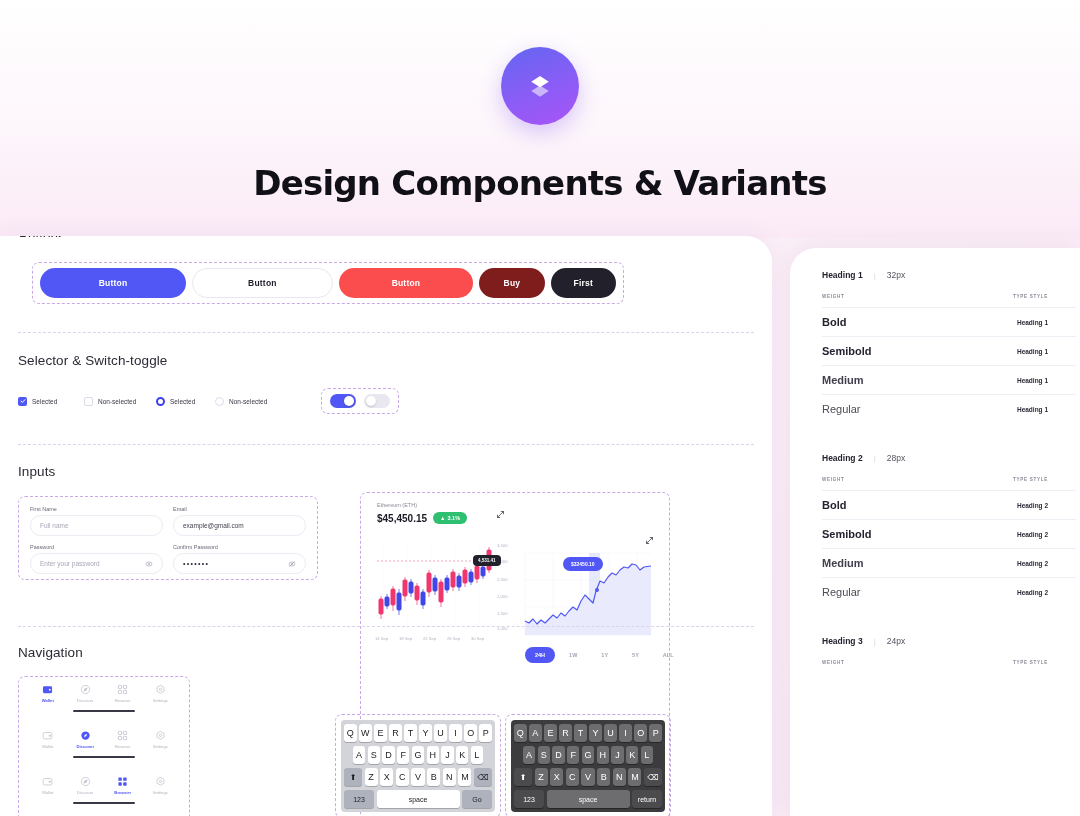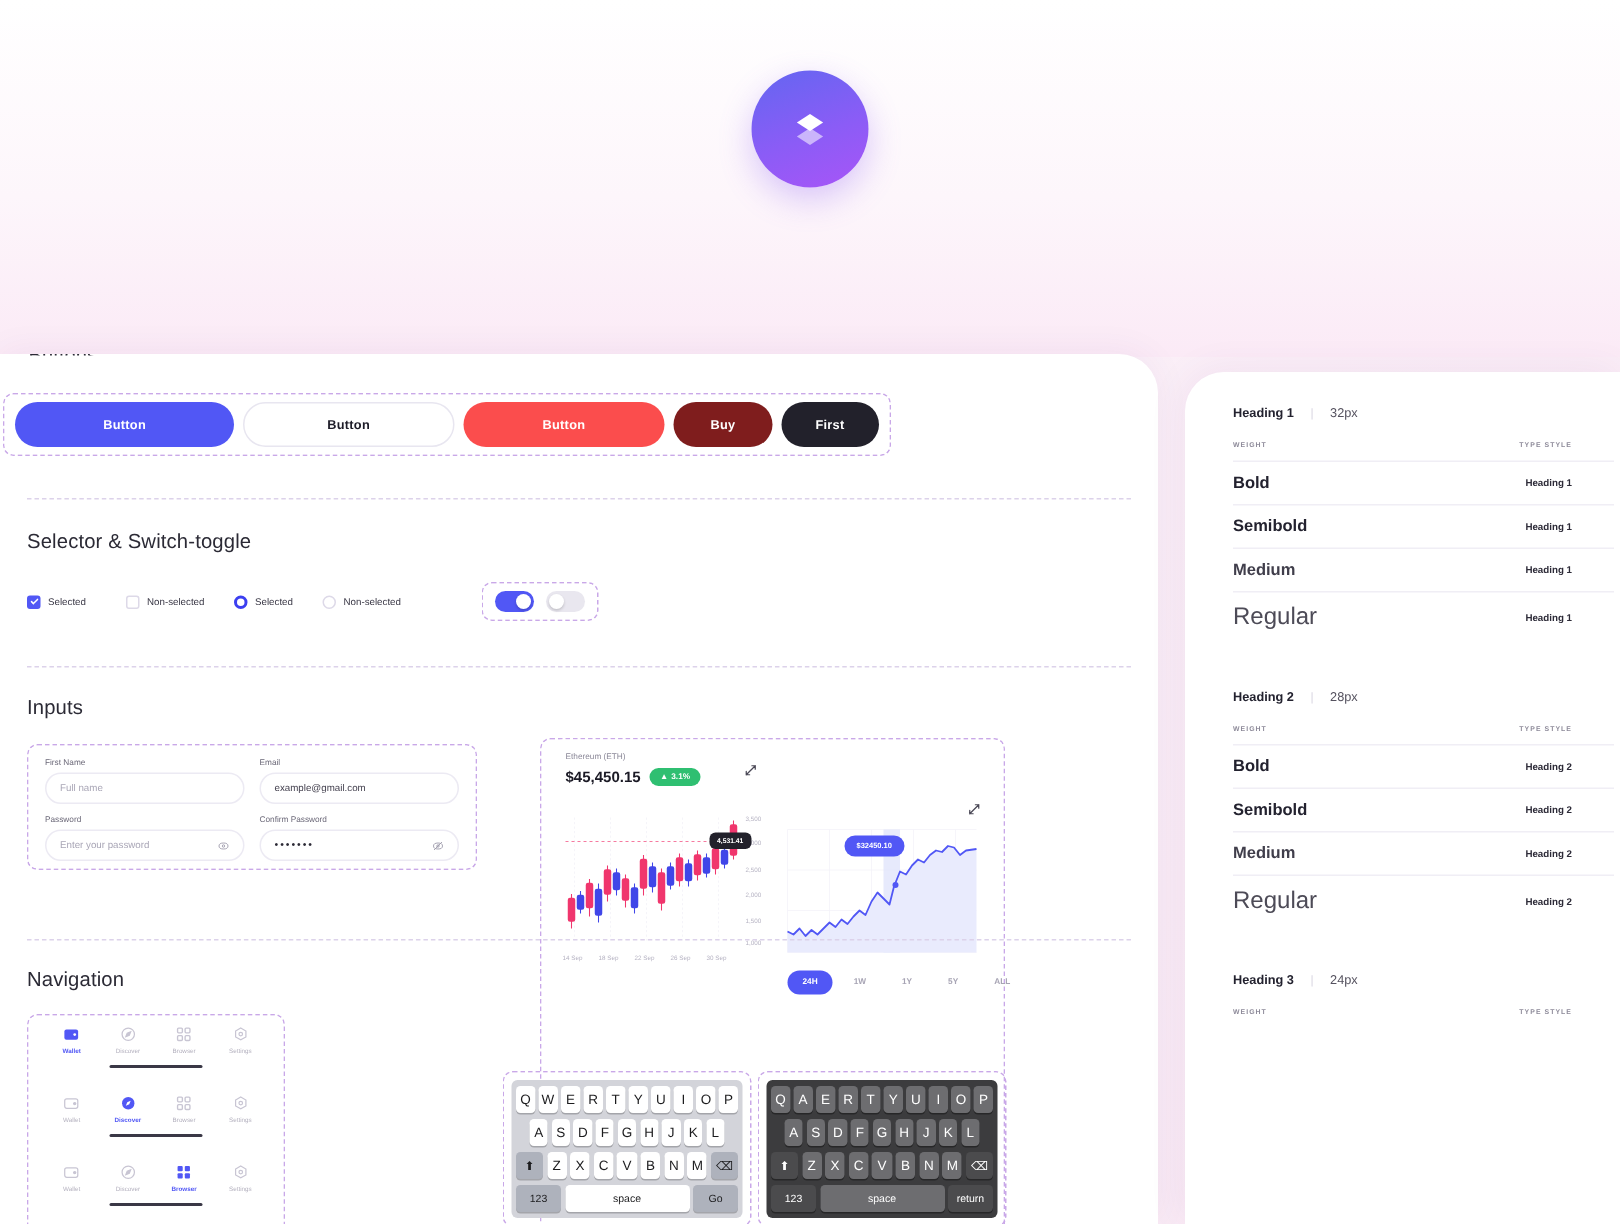--- a/index.html
+++ b/index.html
@@ -62,21 +62,21 @@
 
   
   .cut-label {
     position: absolute; left: 19px; top: -7px;
     font-size: 13.5px; font-weight: 500; color: #2b2a35;
     overflow: hidden; height: 8px;
   }
 
   
   .btn-row-box {
-    position: absolute; left: 2px; top: 26px;
+    position: absolute; left: 32px; top: 26px;
     width: 592px; height: 42px;
     display: flex; align-items: center; gap: 6px;
     padding: 5px 7px;
   }
   .btn {
     height: 30px; border-radius: 16px;
     display: flex; align-items: center; justify-content: center;
     font-size: 8.5px; font-weight: 700; letter-spacing: .2px;
     cursor: pointer; border: none;
     font-family: "Liberation Sans", sans-serif;
@@ -270,37 +270,38 @@
   }
   .tb-col { font-size: 4.6px; font-weight: 700; letter-spacing: .7px; color: #8d8a99; }
   .tb-row {
     display: flex; justify-content: space-between; align-items: center;
     padding: 8px 28px 8px 0;
     border-top: 1px solid #f0eef5;
   }
   .tb-w-bold      { font-size: 11px; font-weight: 700; color: #23222f; }
   .tb-w-semibold  { font-size: 11px; font-weight: 600; color: #23222f; }
   .tb-w-medium    { font-size: 11px; font-weight: 700; color: #403e4b; }
-  .tb-w-regular   { font-size: 16px; font-weight: 400; color: #4d4b57; }
+  .tb-w-regular   { font-size: 11px; font-weight: 400; color: #4d4b57; }
   .tb-style { font-size: 6.5px; font-weight: 700; color: #2d2b38; }
 </style>
 </head>
 <body>
 
 <div class="page">
 
   <div class="hero">
     <div class="logo-circle">
       <span>
         <svg width="30" height="30" viewBox="0 0 24 24">
           <polygon points="12,4 19,8.5 12,13 5,8.5" fill="#ffffff"></polygon>
           <polygon points="12,11.5 19,16 12,20.5 5,16" fill="#ffffff" opacity="0.55"></polygon>
         </svg>
       </span>
     </div>
+    <div class="hero-title">Design Components &amp; Variants</div>
   </div>
 
   <div class="left-card">
 
     <div class="cut-label">Buttons</div>
 
     <div class="btn-row-box dash-box">
       <button class="btn btn-primary">Button</button>
       <button class="btn btn-outline">Button</button>
       <button class="btn btn-danger">Button</button>

